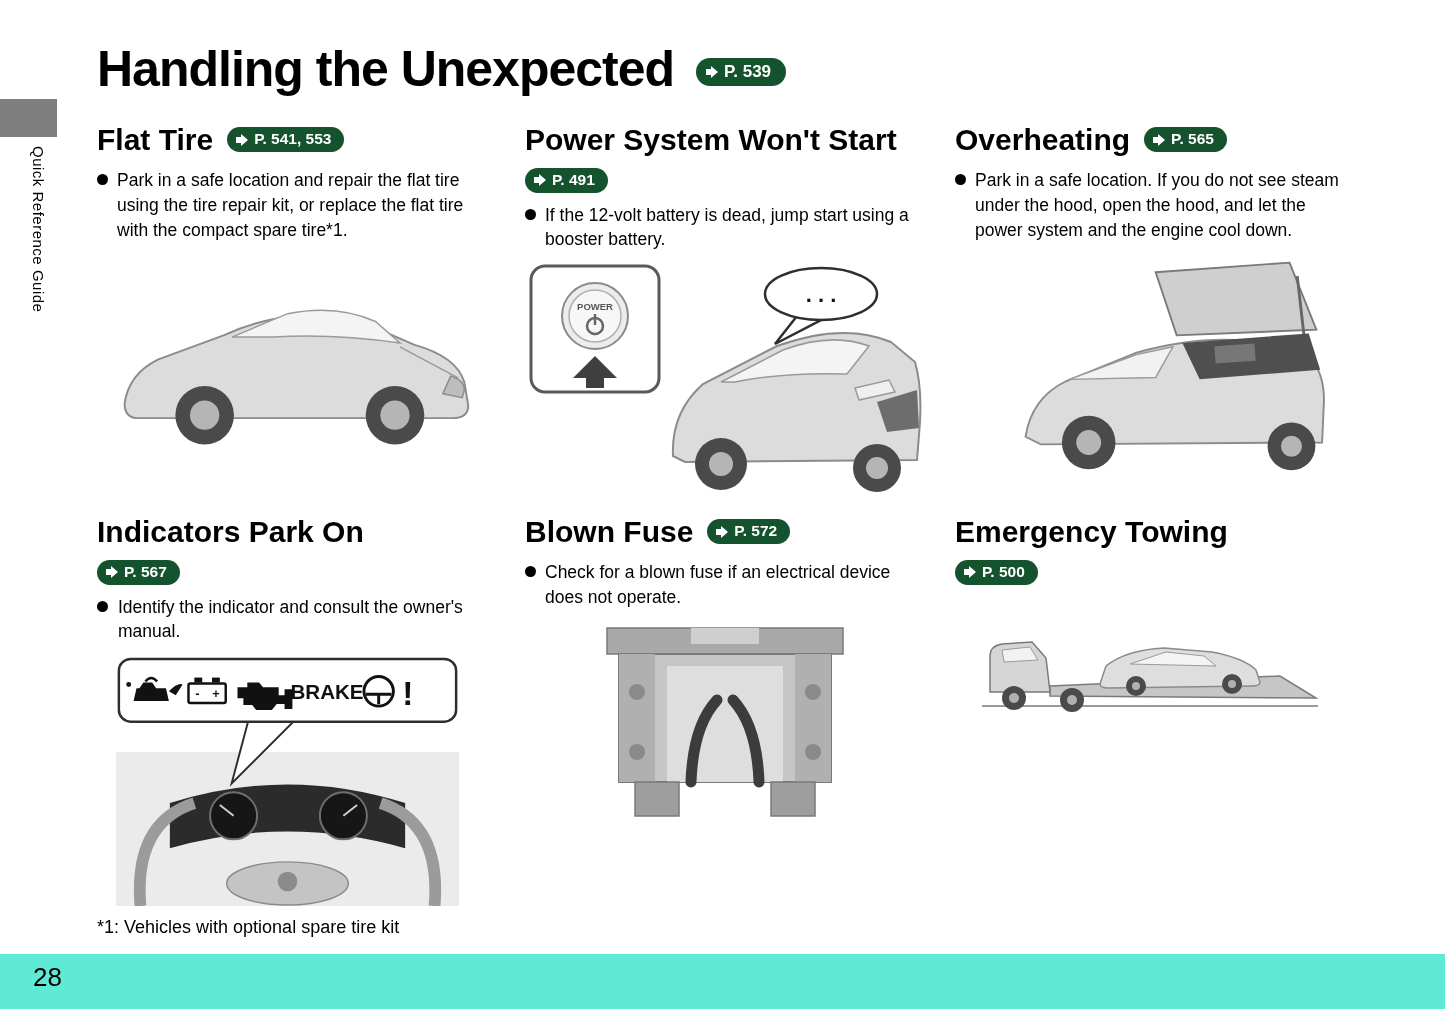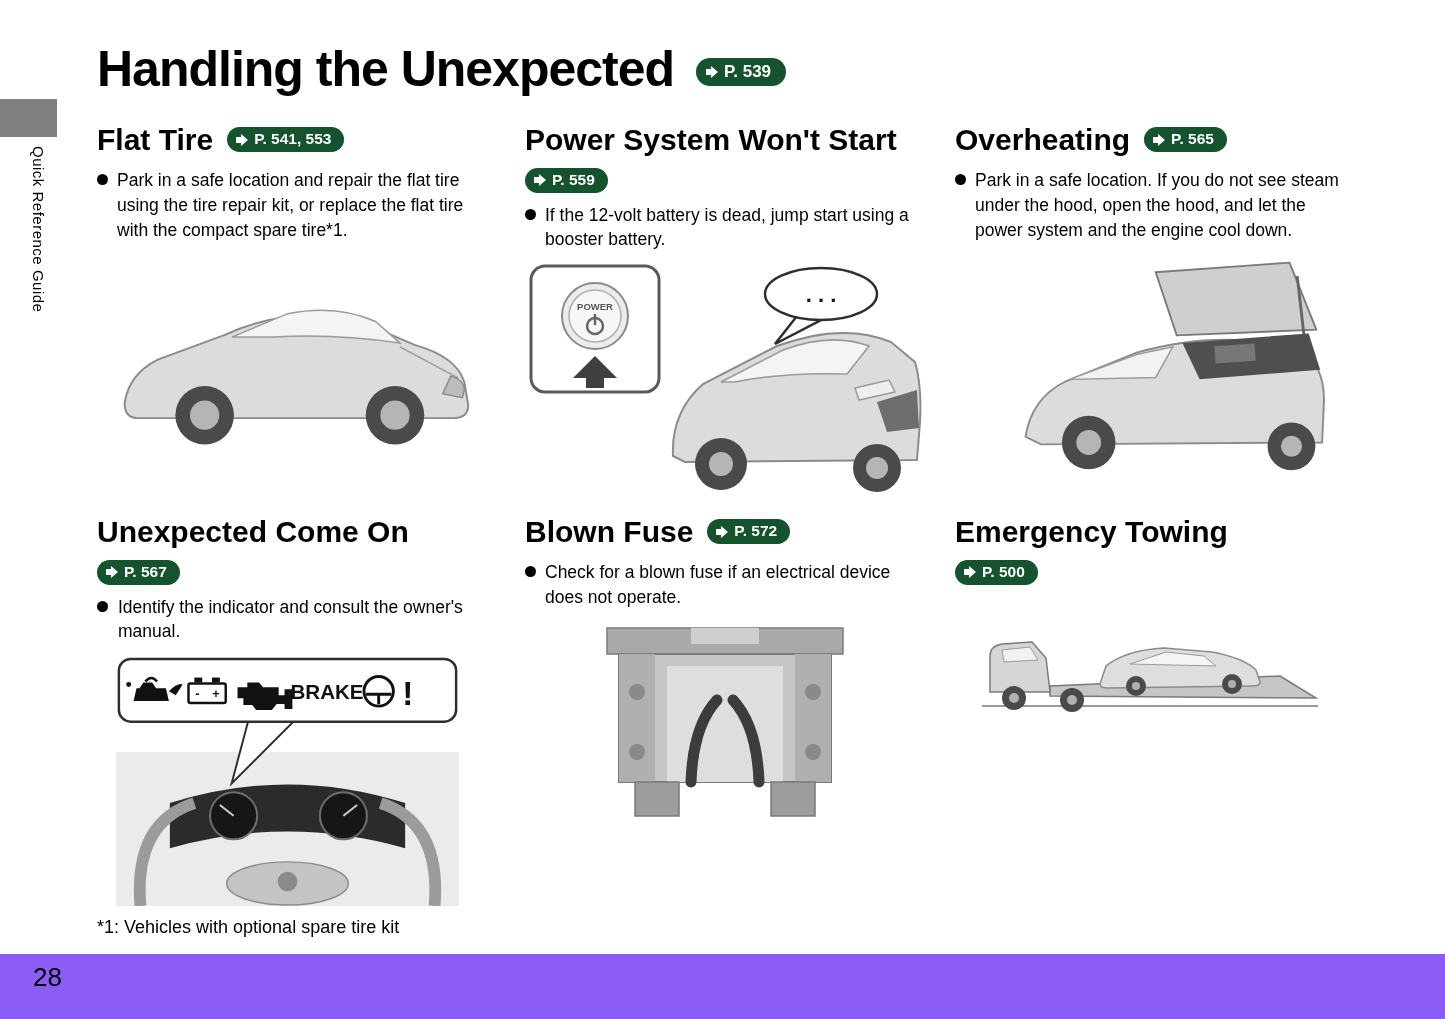--- a/index.html
+++ b/index.html
@@ -25,21 +25,21 @@
   .section{position:absolute;}
   .h-row{display:flex;align-items:center;gap:14px;}
   .h2{font-size:30px;font-weight:700;line-height:1.1;}
   .badge-row{margin-top:12px;}
   .bullet{display:flex;gap:9px;margin-top:12px;font-size:17.5px;line-height:1.42;}
   .bullet .dot{flex:none;width:11px;height:11px;border-radius:50%;background:#000;margin-top:6px;}
   .illus{display:block;}
 
   .footnote{position:absolute;left:97px;top:917px;font-size:18px;}
 
-  .footer-bar{position:absolute;left:0;top:954px;width:1445px;height:65px;background:#8b5cf6;}
+  .footer-bar{position:absolute;left:0;top:954px;width:1445px;height:55px;background:#5eead4;}
   .page-number{position:absolute;left:33px;top:8px;font-size:26px;color:#000;}
 </style>
 </head>
 <body>
 
 <div class="page">
 
   <div class="side-tab"></div>
   <div class="sidebar-label">Quick Reference Guide</div>
 
@@ -82,21 +82,21 @@
   </div>
 
   <div class="section" style="left:525px;top:123px;width:405px;">
     <div class="h2">Power System Won't Start</div>
     <div class="badge-row">
       <span class="badge">
         <span class="badge-arrow">
             <span class="shaft"></span>
             <span class="head"></span>
           </span>
-        <span>P. 559</span>
+        <span>P. 491</span>
       </span>
     </div>
     <div class="bullet" style="margin-top:10px;">
       <span class="dot"></span>
       <span>If the 12-volt battery is dead, jump start using a booster battery.</span>
     </div>
     <svg class="illus" width="400" height="245" viewBox="0 0 400 245" style="margin-top:8px;">
       <path d="M148 196 Q146 152 178 124 L252 86 Q318 62 366 82 L390 102 Q397 126 395 162 L392 200 L160 202 Z" fill="#dcdcdc" stroke="#8b8b8b" stroke-width="2"></path>
       <path d="M196 122 L258 90 Q306 72 344 86 L322 114 Q258 112 210 122 Z" fill="#f4f4f4" stroke="#9a9a9a" stroke-width="1.5"></path>
       <path d="M352 142 L392 130 L394 168 L362 172 Z" fill="#6d6d6d"></path>
@@ -145,21 +145,21 @@
       <rect x="212" y="94" width="42" height="18" fill="#777" transform="rotate(-4 233 103)"></rect>
       <path d="M60 130 L130 104 L168 96 L150 128 Z" fill="#f2f2f2" stroke="#9a9a9a" stroke-width="1.5"></path>
       <circle cx="80" cy="196" r="28" fill="#4a4a4a"></circle>
         <circle cx="80" cy="196" r="13" fill="#b5b5b5"></circle>
       <circle cx="292" cy="200" r="25" fill="#4a4a4a"></circle>
         <circle cx="292" cy="200" r="11" fill="#b5b5b5"></circle>
     </svg>
   </div>
 
   <div class="section" style="left:97px;top:515px;width:398px;">
-    <div class="h2">Unexpected Come On</div>
+    <div class="h2">Indicators Park On</div>
     <div class="badge-row">
       <span class="badge">
         <span class="badge-arrow">
             <span class="shaft"></span>
             <span class="head"></span>
           </span>
         <span>P. 567</span>
       </span>
     </div>
     <div class="bullet" style="margin-top:10px;gap:10px;">

